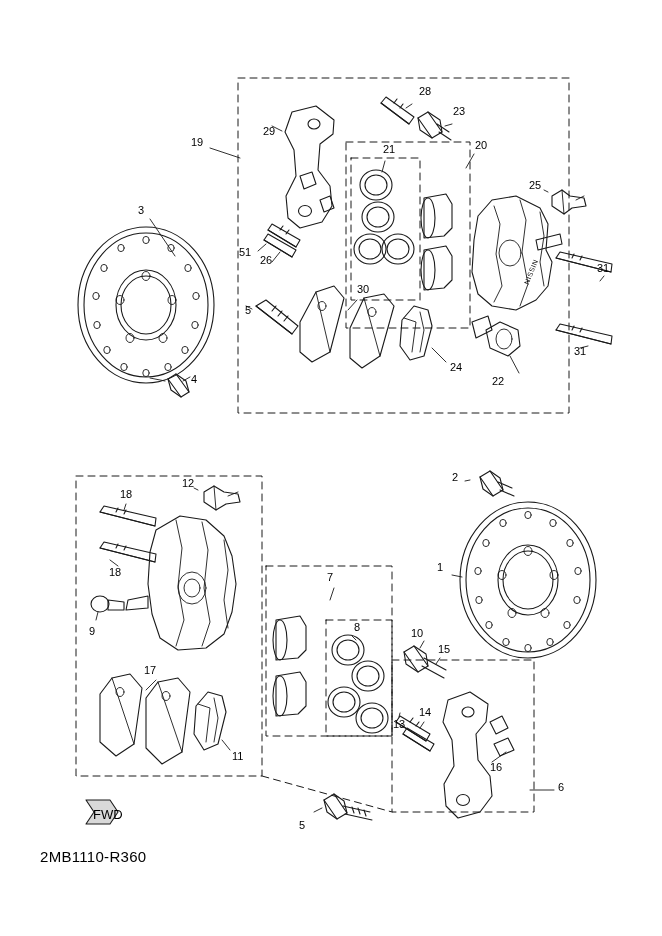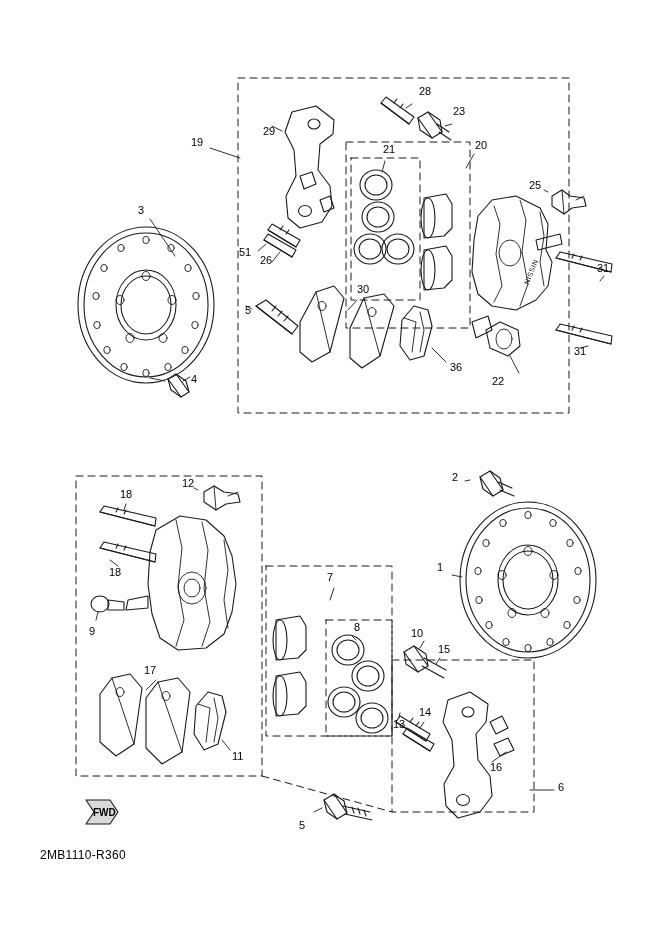--- a/index.html
+++ b/index.html
@@ -1,21 +1,21 @@
 <!DOCTYPE html>
 <html><head>
 <meta charset="utf-8">
 <style>
   html,body{margin:0;padding:0;background:#ffffff;}
   body{width:662px;height:936px;font-family:"Liberation Sans",sans-serif;color:#000;}
   #stage{position:relative;width:662px;height:936px;overflow:hidden;background:#fff;}
   svg#art{position:absolute;left:0;top:0;width:662px;height:936px;}
   .lbl{position:absolute;font-size:11px;line-height:11px;font-family:"Liberation Sans",sans-serif;color:#000;white-space:nowrap;}
-  .partcode{position:absolute;left:40px;top:848px;font-size:12px;letter-spacing:0.3px;}
-  .fwdtxt{position:absolute;font-size:10px;font-weight:bold;color:#000;}
+  .partcode{position:absolute;left:40px;top:848px;font-size:15px;letter-spacing:0.3px;}
+  .fwdtxt{position:absolute;font-size:13px;font-weight:normal;color:#000;}
 </style>
 </head>
 <body>
 
 <div id="stage">
 
 <svg id="art" viewBox="0 0 662 936">
   <g fill="none" stroke="#1a1a1a" stroke-width="1.1" stroke-linejoin="round" stroke-linecap="round">
 
     <g stroke-dasharray="7,5" stroke-width="1">
@@ -363,21 +363,21 @@
 <div class="lbl" style="left:438px;top:644px">15</div>
 <div class="lbl" style="left:490px;top:762px">16</div>
 <div class="lbl" style="left:144px;top:665px">17</div>
 <div class="lbl" style="left:120px;top:489px">18</div>
 <div class="lbl" style="left:109px;top:567px">18</div>
 <div class="lbl" style="left:191px;top:137px">19</div>
 <div class="lbl" style="left:475px;top:140px">20</div>
 <div class="lbl" style="left:383px;top:144px">21</div>
 <div class="lbl" style="left:492px;top:376px">22</div>
 <div class="lbl" style="left:453px;top:106px">23</div>
-<div class="lbl" style="left:450px;top:362px">36</div>
+<div class="lbl" style="left:450px;top:362px">24</div>
 <div class="lbl" style="left:529px;top:180px">25</div>
 <div class="lbl" style="left:260px;top:255px">26</div>
 <div class="lbl" style="left:239px;top:247px">51</div>
 <div class="lbl" style="left:419px;top:86px">28</div>
 <div class="lbl" style="left:263px;top:126px">29</div>
 <div class="lbl" style="left:357px;top:284px">30</div>
 <div class="lbl" style="left:597px;top:263px">31</div>
 <div class="lbl" style="left:574px;top:346px">31</div>
 
 <div class="lbl" style="left:521px;top:282px;font-size:7px;transform:rotate(-68deg);transform-origin:left top;letter-spacing:0.5px">NISSIN</div>

